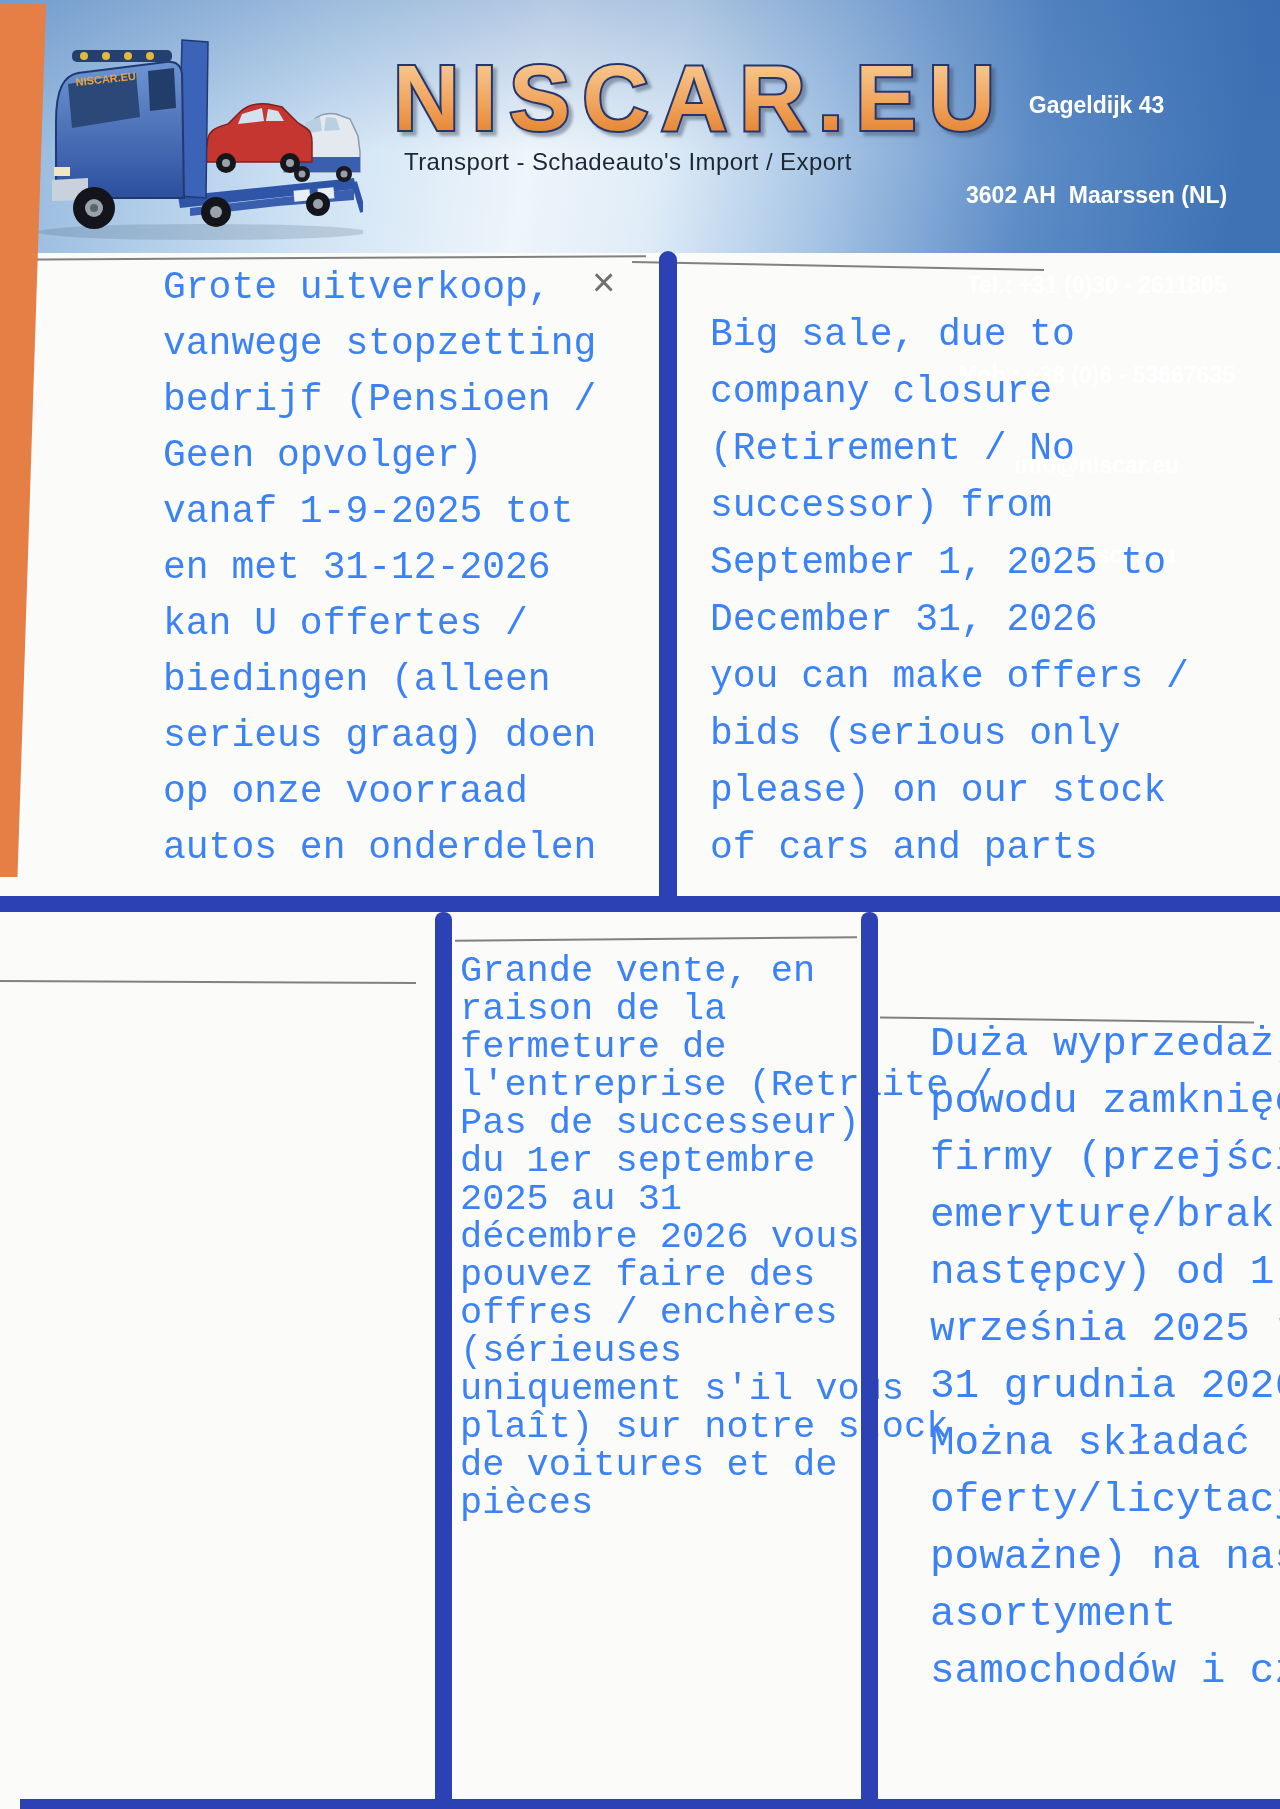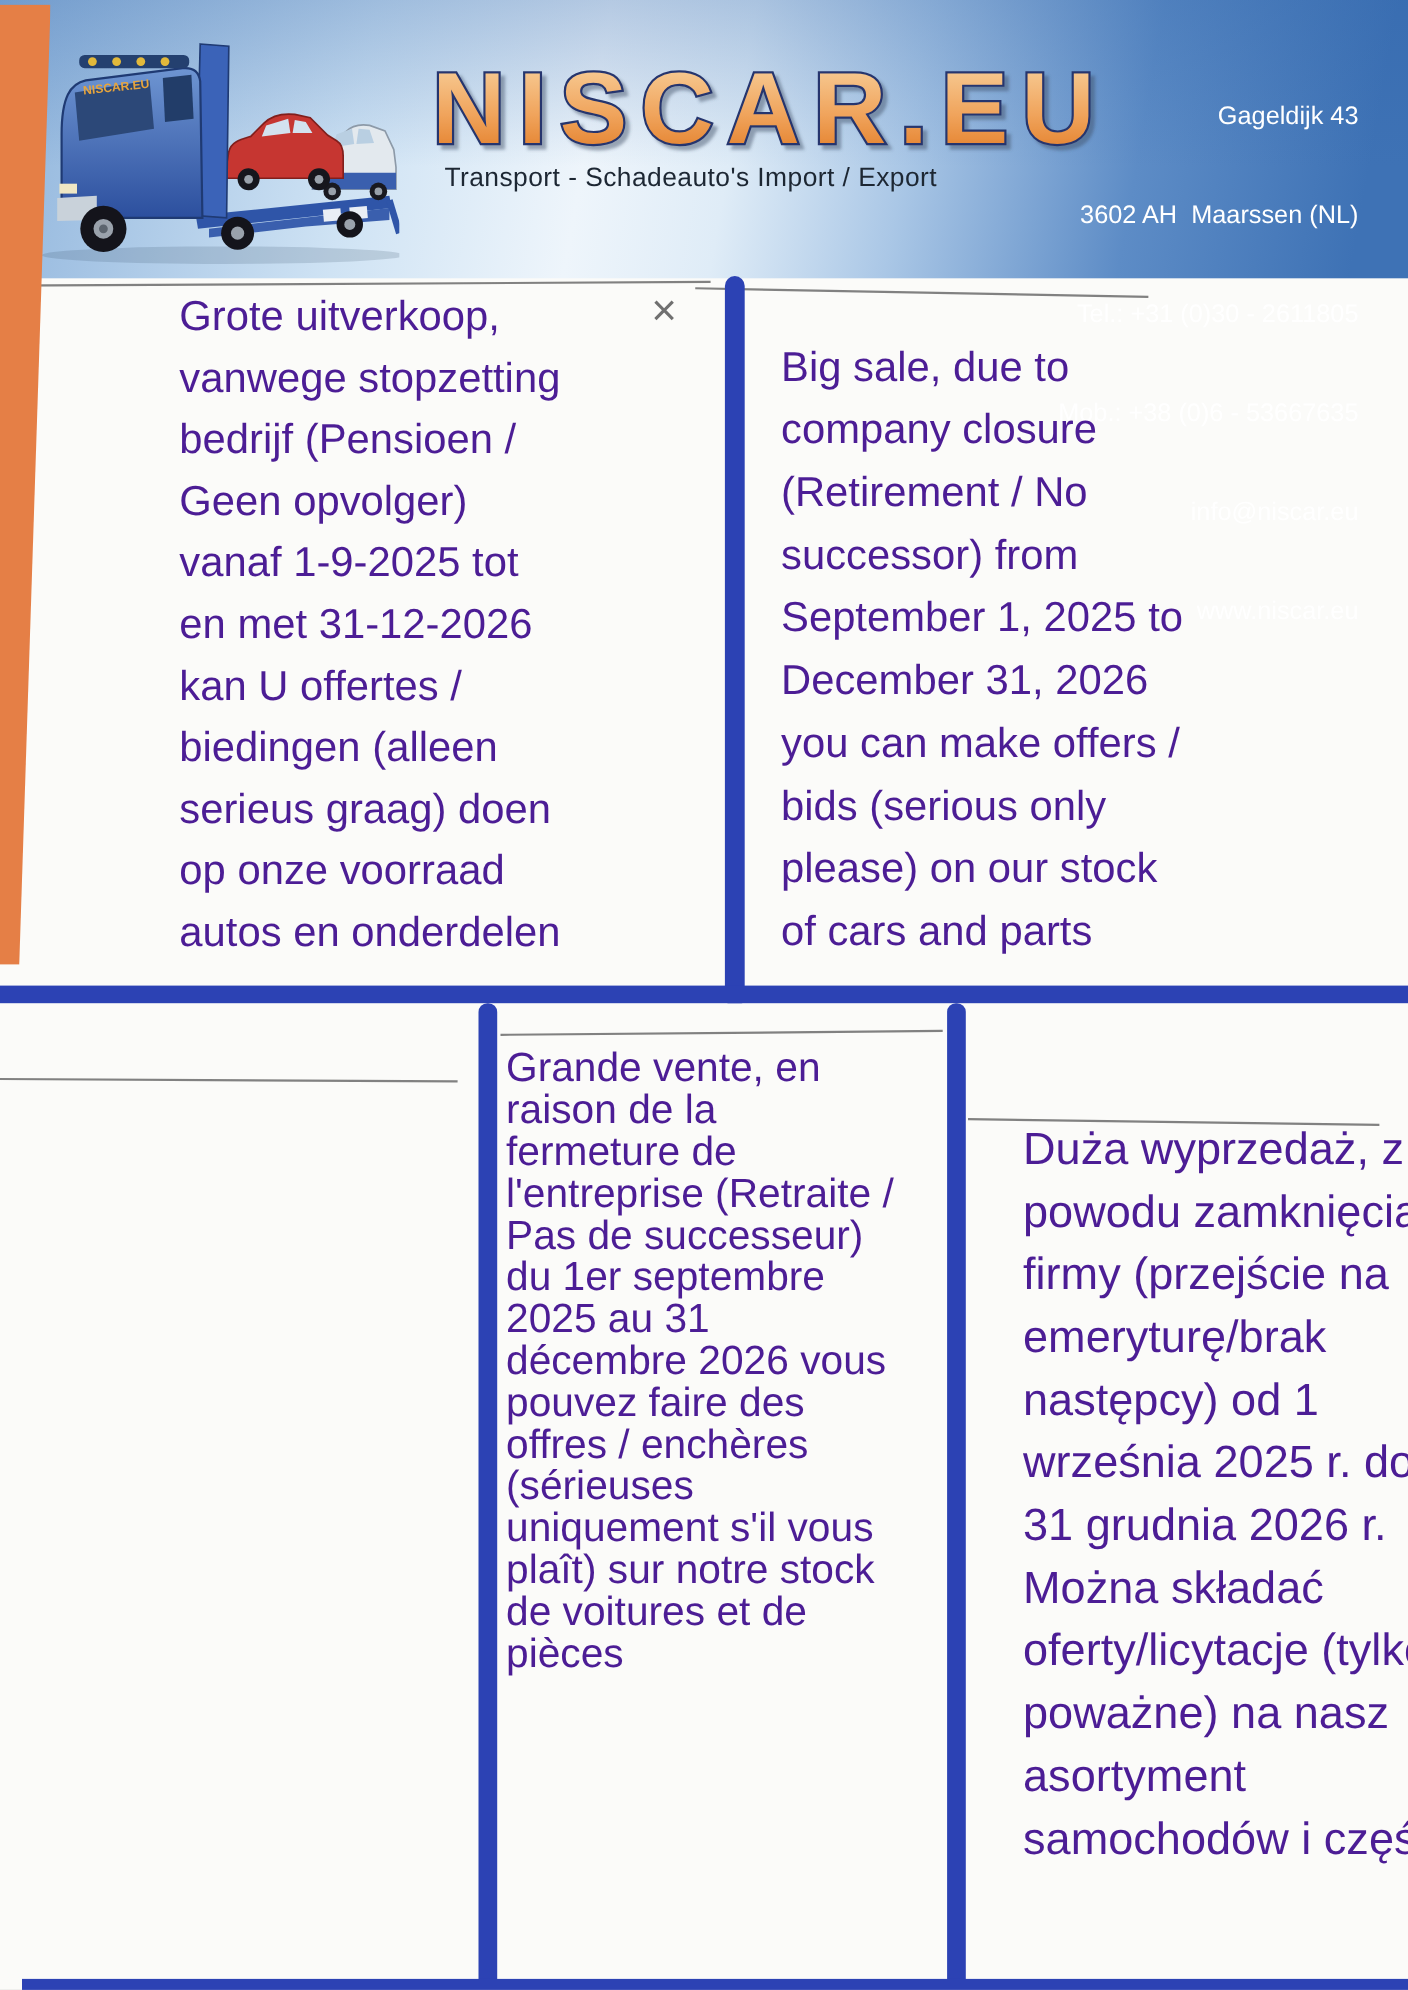--- a/index.html
+++ b/index.html
@@ -15,22 +15,22 @@
       linear-gradient(to bottom, rgba(47,100,170,0.30), rgba(255,255,255,0) 60%),
       linear-gradient(100deg,#8fb4dc 0%,#cfe3f4 26%,#eef5fb 42%,#dfecf7 52%,#aac7e6 64%,#5d8cc6 80%,#3e72b5 96%);
   }
   .logo-svg{position:absolute;left:380px;top:40px;}
   .tagline{
     position:absolute;left:404px;top:148px;width:560px;
     font-size:24px;font-weight:normal;color:#1d2733;letter-spacing:.4px;
     white-space:pre;
   }
   .contact{
-    position:absolute;right:45px;top:30px;text-align:right;
-    font-size:23px;line-height:30px;font-weight:normal;color:#ffffff;
+    position:absolute;right:45px;top:30px;text-align:center;
+    font-size:23px;line-height:30px;font-weight:bold;color:#ffffff;
     white-space:pre;
   }
   
   .orange-bar{
     position:absolute;left:0;top:4px;width:46px;height:873px;
     background:var(--accent-orange,#e57f46);
     clip-path:polygon(0 0,100% 0,38% 100%,0 100%);
     z-index:5;
   }
   
@@ -42,22 +42,22 @@
   .bar-bottom{left:20px;top:1799px;width:1260px;height:10px;}
   
   .rule{position:absolute;height:2px;background:#585858;opacity:.75;z-index:3;}
   .rule-nl{left:0;top:257px;width:646px;transform:rotate(-.3deg);}
   .rule-en{left:632px;top:265px;width:412px;transform:rotate(1.1deg);}
   .rule-de{left:0;top:981px;width:416px;transform:rotate(.3deg);}
   .rule-fr{left:455px;top:938px;width:402px;transform:rotate(-.5deg);}
   .rule-pl{left:880px;top:1019px;width:374px;transform:rotate(.8deg);}
   
   .note{
-    position:absolute;white-space:pre;color:#4c1d95;z-index:2;
-    font-family:Liberation Sans, sans-serif;
+    position:absolute;white-space:pre;color:#3b82f6;z-index:2;
+    font-family:Liberation Mono, monospace;
   }
   .note-nl{left:163px;top:260px;font-size:38px;line-height:56px;}
   .note-en{left:710px;top:280px;font-size:38px;line-height:57px;margin-top:26px;}
   .note-de{left:10px; top:1000px;font-size:38px;line-height:55px;}
   .note-fr{left:460px;top:952px;font-size:37px;line-height:38px;}
   .note-pl{left:930px;top:1016px;font-size:41px;line-height:57px;}
   .close-x{
     position:absolute;left:592px;top:262px;font-size:40px;color:#707070;
     line-height:40px;z-index:2;
   }

